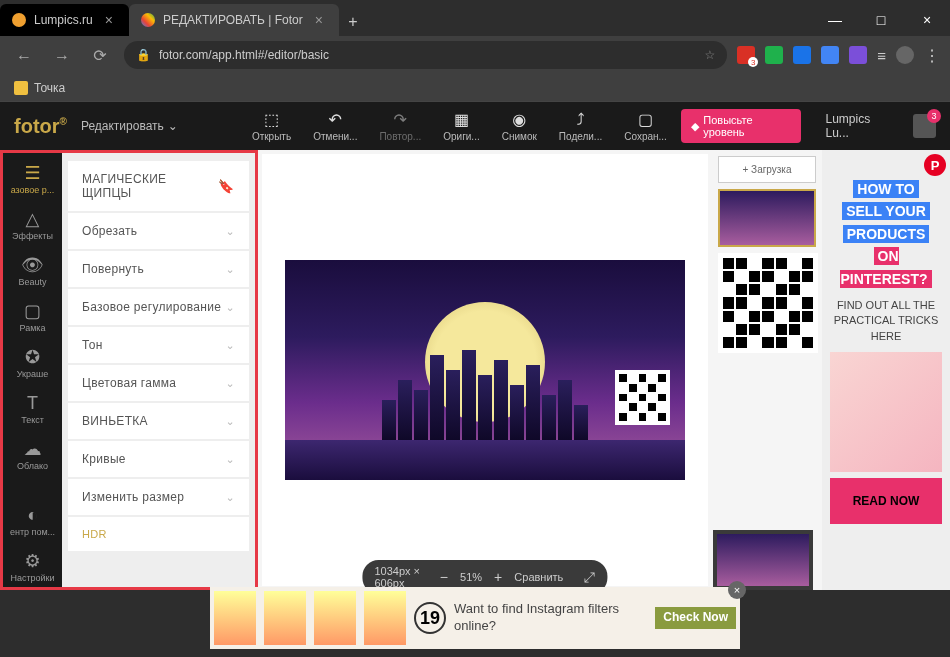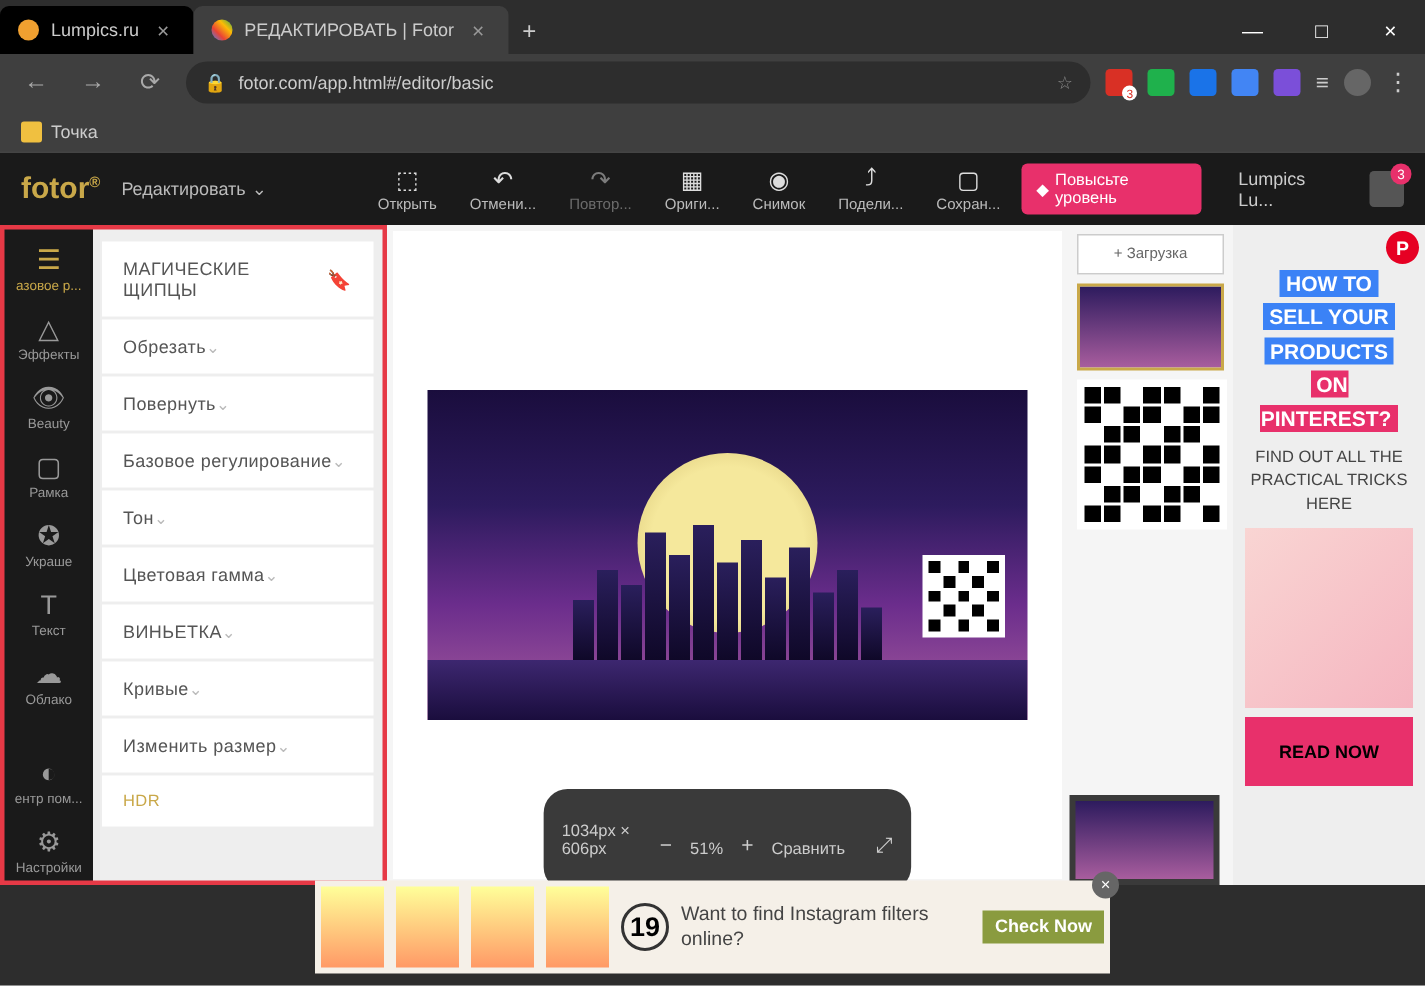--- a/index.html
+++ b/index.html
@@ -31,21 +31,21 @@
 .user{color:#ccc;font-size:12px;margin-left:10px}
 .avatar{width:24px;height:24px;background:#555;border-radius:3px;margin-left:6px;position:relative}
 .badge{position:absolute;top:-5px;right:-5px;background:#e8306b;color:#fff;font-size:9px;width:14px;height:14px;border-radius:50%;display:flex;align-items:center;justify-content:center}
 .app-body{display:flex;height:440px;background:#f5f5f5}
 .sidebar{width:62px;background:#1a1a1a;display:flex;flex-direction:column;align-items:center;padding-top:6px;gap:6px;border:3px solid #e63946;border-right:none}
 .sb-item{display:flex;flex-direction:column;align-items:center;gap:2px;color:#999;font-size:9px;padding:4px 0;width:100%}
 .sb-item.active{color:#c9a849}
 .sb-ic{font-size:18px;height:20px;display:flex;align-items:center}
 .panel{width:196px;background:#eee;border:3px solid #e63946;border-left:none;padding:6px;overflow:hidden}
 .panel-hdr{background:#b8964a;color:#fff;padding:12px 14px;font-size:13px;line-height:1.4}
-.panel-item{background:#fff;padding:11px 14px;font-size:12px;color:#555;display:flex;justify-content:flex-start;align-items:center;margin-top:2px;text-transform:uppercase;letter-spacing:.3px}
+.panel-item{background:#fff;padding:11px 14px;font-size:12px;color:#555;display:flex;justify-content:space-between;align-items:center;margin-top:2px;text-transform:uppercase;letter-spacing:.3px}
 .panel-item.nc{text-transform:none}
 .chev{color:#bbb;font-size:11px}
 .bookmark{color:#c9a849;font-size:13px}
 .canvas{flex:1;background:#fff;position:relative;display:flex;align-items:center;justify-content:center;margin:4px}
 .image{width:400px;height:220px;background:linear-gradient(180deg,#1a0d3d 0%,#2d1b5e 35%,#6b2d8c 65%,#a85d9e 100%);position:relative;overflow:hidden}
 .moon{position:absolute;top:42px;left:50%;transform:translateX(-50%);width:120px;height:120px;background:radial-gradient(circle,#f5e89c 60%,#d4c070);border-radius:50%}
 .skyline{position:absolute;bottom:40px;left:0;right:0;height:90px;display:flex;align-items:flex-end;justify-content:center;gap:2px}
 .bld{background:linear-gradient(#2a1f5c,#0f0828);width:14px}
 .water{position:absolute;bottom:0;left:0;right:0;height:40px;background:linear-gradient(#3d2770,#1a0d3d)}
 .qr-sm{position:absolute;bottom:55px;right:15px;width:55px;height:55px;background:#fff;display:grid;grid-template-columns:repeat(5,1fr);gap:2px;padding:4px}
@@ -59,21 +59,21 @@
 .qr-big div:nth-child(3n){background:#fff}
 .ad{width:128px;background:#eee;position:relative}
 .pin{position:absolute;top:4px;right:4px;width:22px;height:22px;background:#e60023;border-radius:50%;display:flex;align-items:center;justify-content:center;color:#fff;font-weight:bold;font-size:13px}
 .ad-body{padding:28px 8px 10px;text-align:center}
 .ad-h{font-size:14px;font-weight:bold;color:#1a4d6e;line-height:1.6}
 .ad-h span{background:#3b82f6;color:#fff;padding:1px 4px}
 .ad-h span.r{background:#e8306b}
 .ad-sub{font-size:11px;color:#444;margin-top:8px;line-height:1.4}
 .ad-img{width:100%;height:120px;background:linear-gradient(135deg,#f9d5d3,#f5b5c0);margin-top:8px}
 .ad-btn{background:#e8306b;color:#000000;padding:16px;font-size:12px;font-weight:bold;margin-top:6px}
-.zoom-bar{position:absolute;bottom:-8px;left:50%;transform:translateX(-50%);background:#3a3a3a;border-radius:16px;padding:22px 12px;display:flex;align-items:flex-end;gap:10px;color:#ccc;font-size:11px}
+.zoom-bar{position:absolute;bottom:-8px;left:50%;transform:translateX(-50%);background:#3a3a3a;border-radius:16px;padding:5px 12px;display:flex;align-items:center;gap:10px;color:#ccc;font-size:11px}
 .zoom-btn{width:18px;height:18px;display:flex;align-items:center;justify-content:center;font-size:14px}
 .mini{position:absolute;bottom:-4px;right:-105px;width:100px;height:60px;background:#3a3a3a;padding:4px}
 .mini-img{width:100%;height:100%;background:linear-gradient(#2d1b5e,#a85d9e)}
 .clear{color:#888;font-size:11px;text-align:center;padding:4px}
 .bottom-ad{position:absolute;bottom:8px;left:50%;transform:translateX(-50%);width:530px;height:62px;background:#f5f0e8;display:flex;align-items:center;padding:4px;gap:8px}
 .ba-img{width:42px;height:54px;background:linear-gradient(#ff9,#f96)}
 .ba-num{background:#f5f0e8;border:2px solid #333;border-radius:50%;width:32px;height:32px;display:flex;align-items:center;justify-content:center;font-size:18px;font-weight:bold}
 .ba-txt{font-size:13px;line-height:1.3;flex:1}
 .ba-txt .t1{color:#444}
 .ba-txt .t2{font-weight:bold;font-style:italic;color:#333;font-size:15px}

